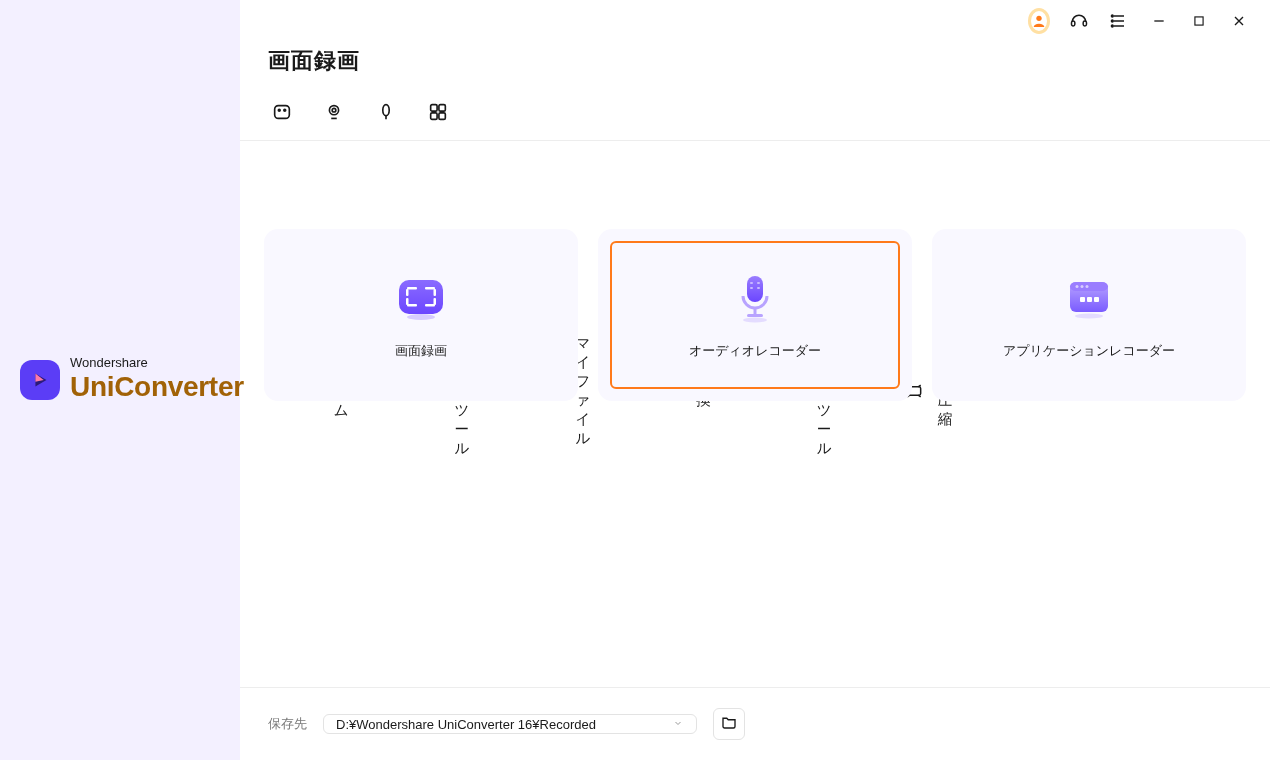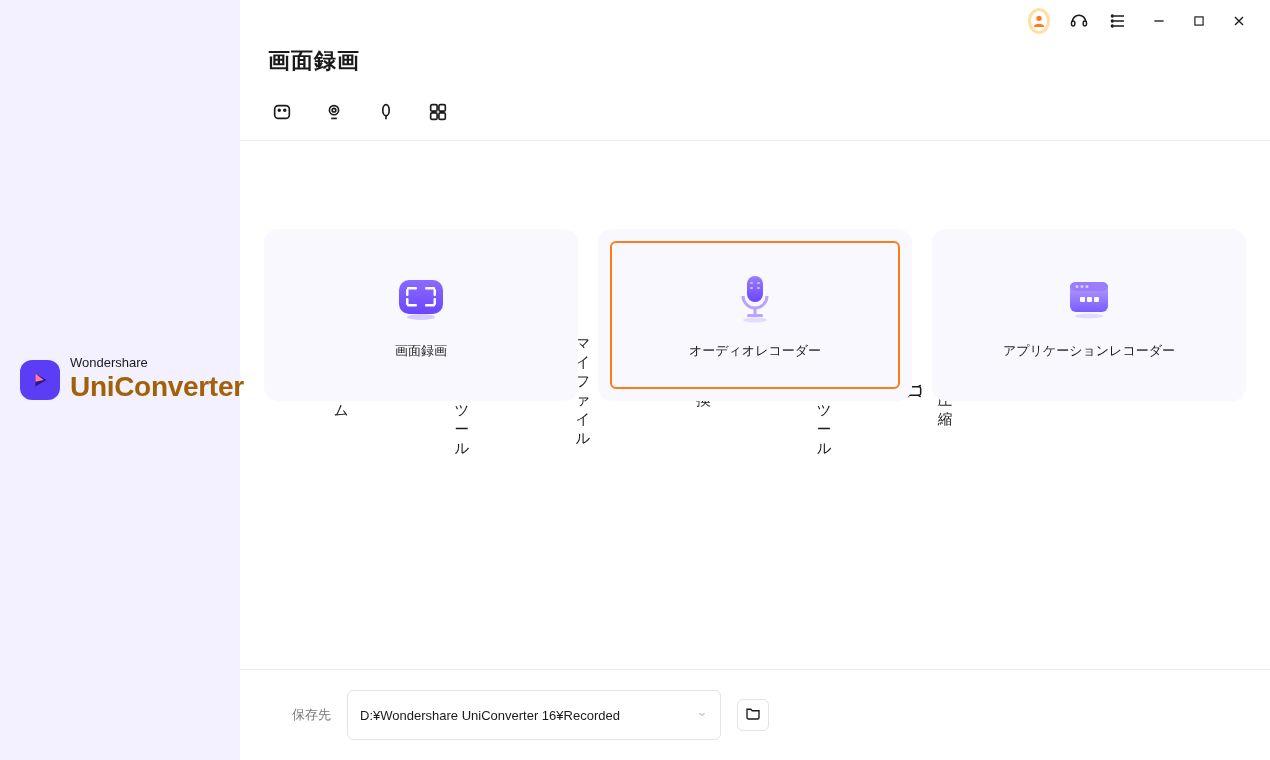--- a/index.html
+++ b/index.html
@@ -22,22 +22,22 @@
 .page-title{font-size:22px;font-weight:700;color:#1a1a1a;letter-spacing:1px;}
 .mode-tabs{display:flex;gap:28px;padding:24px 0 16px 2px;}
 .mode-tab{width:24px;height:24px;display:flex;align-items:center;justify-content:center;cursor:pointer;color:#1a1a1a;}
 .divider{height:1px;background:#ededed;margin:0;}
 .cards{display:flex;flex-wrap:wrap;gap:20px;padding:88px 24px 0 24px;}
 .card{width:314px;height:172px;background:#f9f8ff;border-radius:14px;display:flex;flex-direction:column;align-items:center;justify-content:center;gap:16px;cursor:pointer;position:relative;}
 .card.selected::after{content:"";position:absolute;inset:12px;border:2px solid #ff7a1a;border-radius:6px;}
 .card-icon{width:56px;height:56px;display:flex;align-items:center;justify-content:center;}
 .card-label{font-size:13px;color:#1a1a1a;}
 .footer{position:absolute;bottom:0;left:0;right:0;border-top:1px solid #ededed;display:flex;align-items:center;gap:16px;padding:20px 28px;}
-.save-label{font-size:13px;color:#7a7a7a;margin-left:24px;}
-.path-select{flex:0 0 374px;height:50px;border:1px solid #e3e3e3;border-radius:6px;display:flex;align-items:center;justify-content:space-between;padding:0 12px;font-size:13px;color:#1a1a1a;cursor:pointer;}
+.save-label{font-size:13px;color:#7a7a7a;}
+.path-select{flex:0 0 374px;height:20px;border:1px solid #e3e3e3;border-radius:6px;display:flex;align-items:center;justify-content:space-between;padding:0 12px;font-size:13px;color:#1a1a1a;cursor:pointer;}
 .folder-btn{width:32px;height:32px;display:flex;align-items:center;justify-content:center;cursor:pointer;border:1px solid #e3e3e3;border-radius:6px;}
 </style>
 </head>
 <body>
 
 <div class="sidebar">
   <div class="logo-block">
     <div class="logo-mark">
       <svg width="22" height="22" viewBox="0 0 24 24">
           <path d="M7 5 L19 12 L7 19 Z" fill="#2b1a7a"></path>

